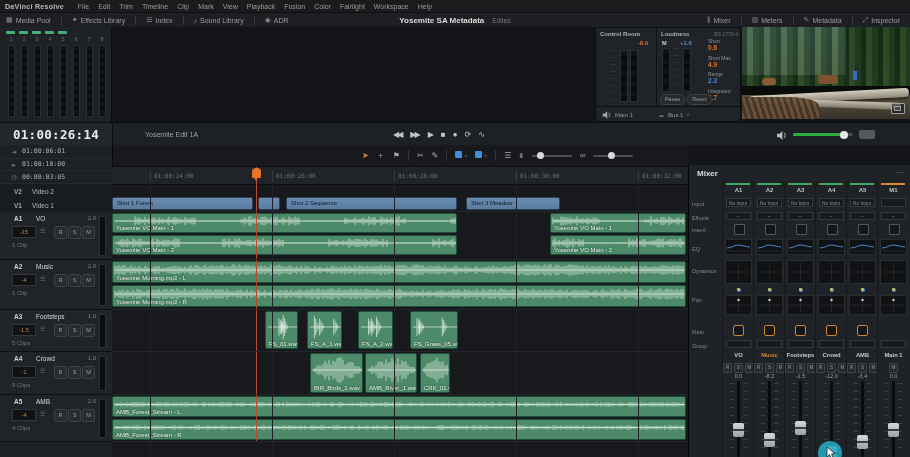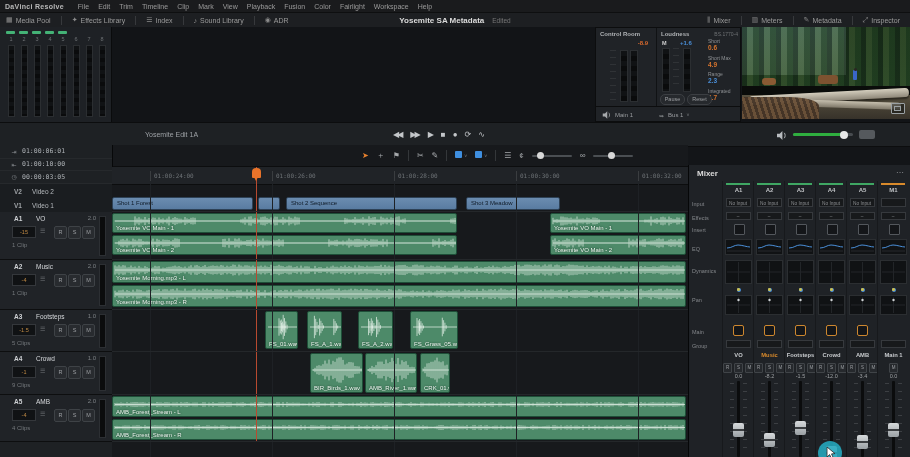--- a/index.html
+++ b/index.html
@@ -325,20 +325,21 @@
     <div class="pv" style="left:30%;bottom:12%;width:65%;height:7px;background:linear-gradient(180deg,#c6bfae,#7e7768);border-radius:3px;transform:rotate(2deg);"></div>
     <div class="pv" style="left:0;bottom:0;width:46%;height:24%;background:repeating-linear-gradient(72deg,#6b5138 0 3px,#453426 3px 6px);border-radius:0 40% 0 0;opacity:.95;"></div>
     <div class="pv" style="left:12%;top:55%;width:14px;height:7px;background:#8a5a33;border-radius:3px;"></div>
     <div class="pv" style="left:45%;top:52%;width:20px;height:9px;background:#7d5230;border-radius:3px;"></div>
     <div class="pv" style="left:66%;top:47%;width:4px;height:10px;background:#3a66c8;border-radius:1px;"></div>
     <div class="pv" style="left:66.4%;top:44.5%;width:3px;height:3px;background:#2a2622;border-radius:50%;"></div>
     <div id="pv-expand"></div>
   </div>
 
   <div id="transportbar" class="abs">
+    <div id="timecode" class="mono">01:00:26:14</div>
     <div id="tl-name">Yosemite Edit 1A</div>
     <div id="transport-buttons">
         <div class="tr-ic">◀◀</div>
         <div class="tr-ic">▶▶</div>
         <div class="tr-ic">▶</div>
         <div class="tr-ic">■</div>
         <div class="tr-ic">●</div>
         <div class="tr-ic">⟳</div>
         <div class="tr-ic">∿</div>
       </div>

